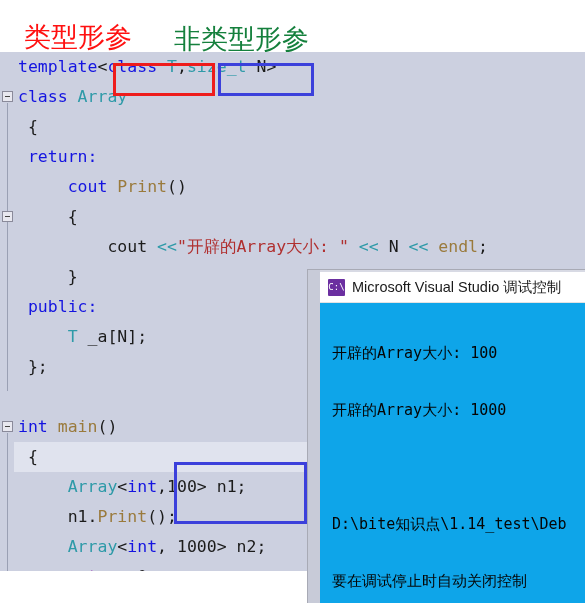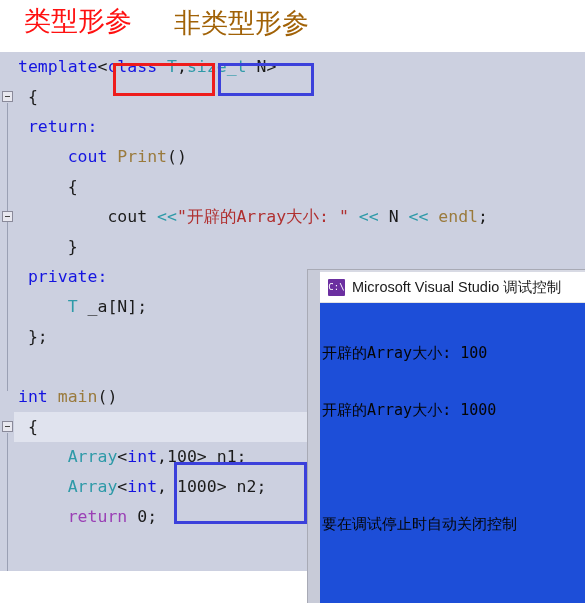--- a/index.html
+++ b/index.html
@@ -6,31 +6,31 @@
   body{
     width:585px;height:603px;
     background:#ffffff;
     font-family:"Liberation Sans", sans-serif;
     overflow:hidden;
     position:relative;
   }
   #root{position:relative;width:585px;height:603px;background:#fff;}
 
   
-  .ann-row{position:absolute;left:0;top:0;width:585px;height:48px;}
+  .ann-row{position:absolute;left:0;top:16px;width:585px;height:48px;}
   .ann{
     position:absolute;
     font-family:"DejaVu Sans", sans-serif;
     font-size:27px;
     line-height:30px;
     font-weight:400;
     white-space:nowrap;
   }
   #ann-type{left:24px;top:6px;color:#ff1111;}
-  #ann-nontype{left:174px;top:8px;color:#a16207;}
+  #ann-nontype{left:174px;top:8px;color:#15803d;}
 
   
   #editor{
     position:absolute;left:0;top:52px;width:585px;height:519px;
     background:#ccd0e0;
     font-family:"DejaVu Sans Mono","Liberation Mono",monospace;
     font-size:16.5px;
     overflow:hidden;
   }
   #gutter{
@@ -98,25 +98,25 @@
     display:flex;align-items:center;justify-content:center;
     color:#ffffff;font-family:"DejaVu Sans Mono",monospace;font-size:9px;
     line-height:9px;
   }
   #console-title{
     font-family:"Liberation Sans", sans-serif;
     font-size:14.5px;color:#1a1a1a;white-space:nowrap;overflow:hidden;
   }
   #console-body{
     position:absolute;left:12px;top:33px;right:0;bottom:0;
-    background:#1d4ed8;
+    background:#0ea5e9;
     font-family:"DejaVu Sans Mono","Liberation Mono",monospace;
     font-size:15px;line-height:19px;
     color:#050505;
-    padding:3px 0 0 2px;
+    padding:3px 0 0 12px;
     overflow:hidden;
     white-space:pre;
   }
   #console-body .cline{white-space:pre;}
 </style>
 </head>
 <body>
 
 <div id="root">
 
@@ -132,47 +132,49 @@
       <div class="vline" style="top:51px;height:288px;"></div>
       <div class="fold" style="top:159px;"></div>
       <div class="fold" style="top:369px;"></div>
       <div class="vline" style="top:381px;height:170px;"></div>
     </div>
 
     <div class="code-lines">
 
       <div class="ln"><span class="kw">template</span><span class="pun">&lt;</span><span class="kw">class</span><span class="plain"> </span><span class="typ">T</span><span class="pun">,</span><span class="typ">size_t</span><span class="plain"> </span><span class="plain">N</span><span class="pun">&gt;</span></div>
 
+      <div class="ln"><span class="kw">class</span><span class="plain"> </span><span class="typ">Array</span></div>
 
       <div class="ln"><span class="plain"> </span><span class="pun">{</span></div>
 
       <div class="ln"><span class="plain"> </span><span class="kw">return:</span></div>
 
       <div class="ln"><span class="plain">     </span><span class="kw">cout</span><span class="plain"> </span><span class="fn">Print</span><span class="pun">()</span></div>
 
       <div class="ln"><span class="plain">     </span><span class="pun">{</span></div>
 
       <div class="ln"><span class="plain">         </span><span class="plain">cout</span><span class="plain"> </span><span class="op">&lt;&lt;</span><span class="str">"开辟的Array大小: "</span><span class="plain"> </span><span class="op">&lt;&lt;</span><span class="plain"> </span><span class="plain">N</span><span class="plain"> </span><span class="op">&lt;&lt;</span><span class="plain"> </span><span class="fn">endl</span><span class="pun">;</span></div>
 
       <div class="ln"><span class="plain">     </span><span class="pun">}</span></div>
 
-      <div class="ln"><span class="plain"> </span><span class="kw">private:</span></div>
+      <div class="ln"><span class="plain"> </span><span class="kw">public:</span></div>
 
       <div class="ln"><span class="plain">     </span><span class="typ">T</span><span class="plain"> </span><span class="plain">_a[N];</span></div>
 
       <div class="ln"><span class="plain"> </span><span class="pun">};</span></div>
 
       <div class="blank"></div>
 
       <div class="ln"><span class="kw">int</span><span class="plain"> </span><span class="fn">main</span><span class="pun">()</span></div>
 
       <div class="ln cur"><span class="plain"> </span><span class="pun">{</span></div>
 
       <div class="ln"><span class="plain">     </span><span class="typ">Array</span><span class="pun">&lt;</span><span class="kw">int</span><span class="plain">,100&gt; n1;</span></div>
 
+      <div class="ln"><span class="plain">     </span><span class="plain">n1.</span><span class="fn">Print</span><span class="plain">();</span></div>
 
       <div class="ln"><span class="plain">     </span><span class="typ">Array</span><span class="pun">&lt;</span><span class="kw">int</span><span class="plain">, 1000&gt; n2;</span></div>
 
 
       <div class="ln"><span class="plain">     </span><span class="mac">return</span><span class="plain"> </span><span class="plain">0;</span></div>
 
     </div>
   </div>
 
   <div class="box" id="box-red" style="left:113px;top:63px;width:102px;height:33px;"></div>
@@ -186,19 +188,20 @@
       <div id="console-icon">
         <span>C:\</span>
       </div>
       <div id="console-title">Microsoft Visual Studio 调试控制</div>
     </div>
 
     <div id="console-body">
       <div class="cline">开辟的Array大小: 100</div>
       <div class="cline">开辟的Array大小: 1000</div>
       <div class="cline">&nbsp;</div>
+      <div class="cline">D:\bite知识点\1.14_test\Deb</div>
       <div class="cline">要在调试停止时自动关闭控制</div>
       
       
     </div>
   </div>
 
 </div>
 
 </body></html>

